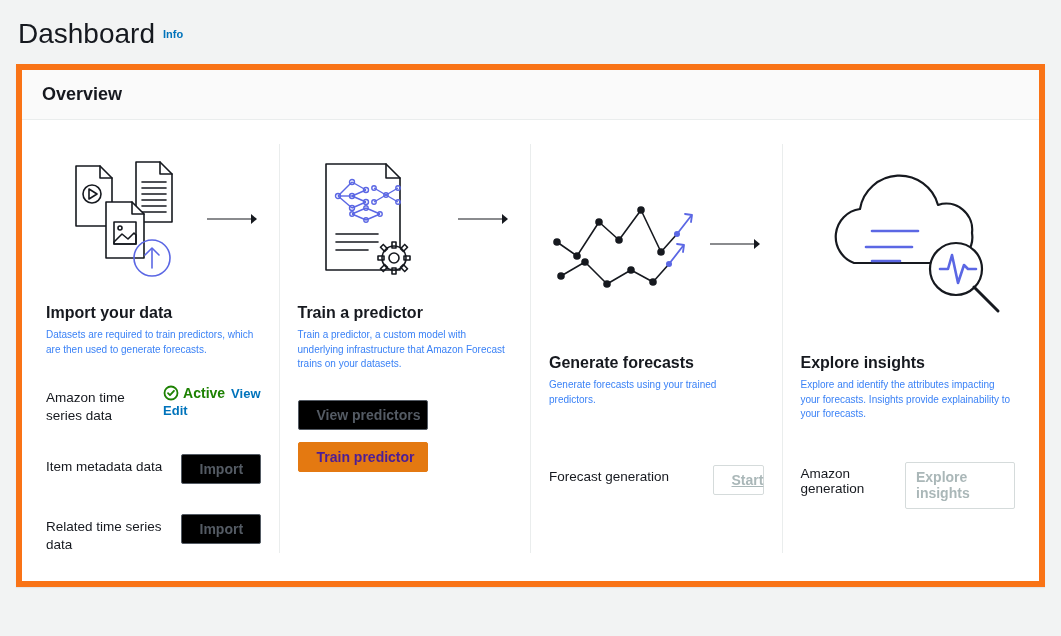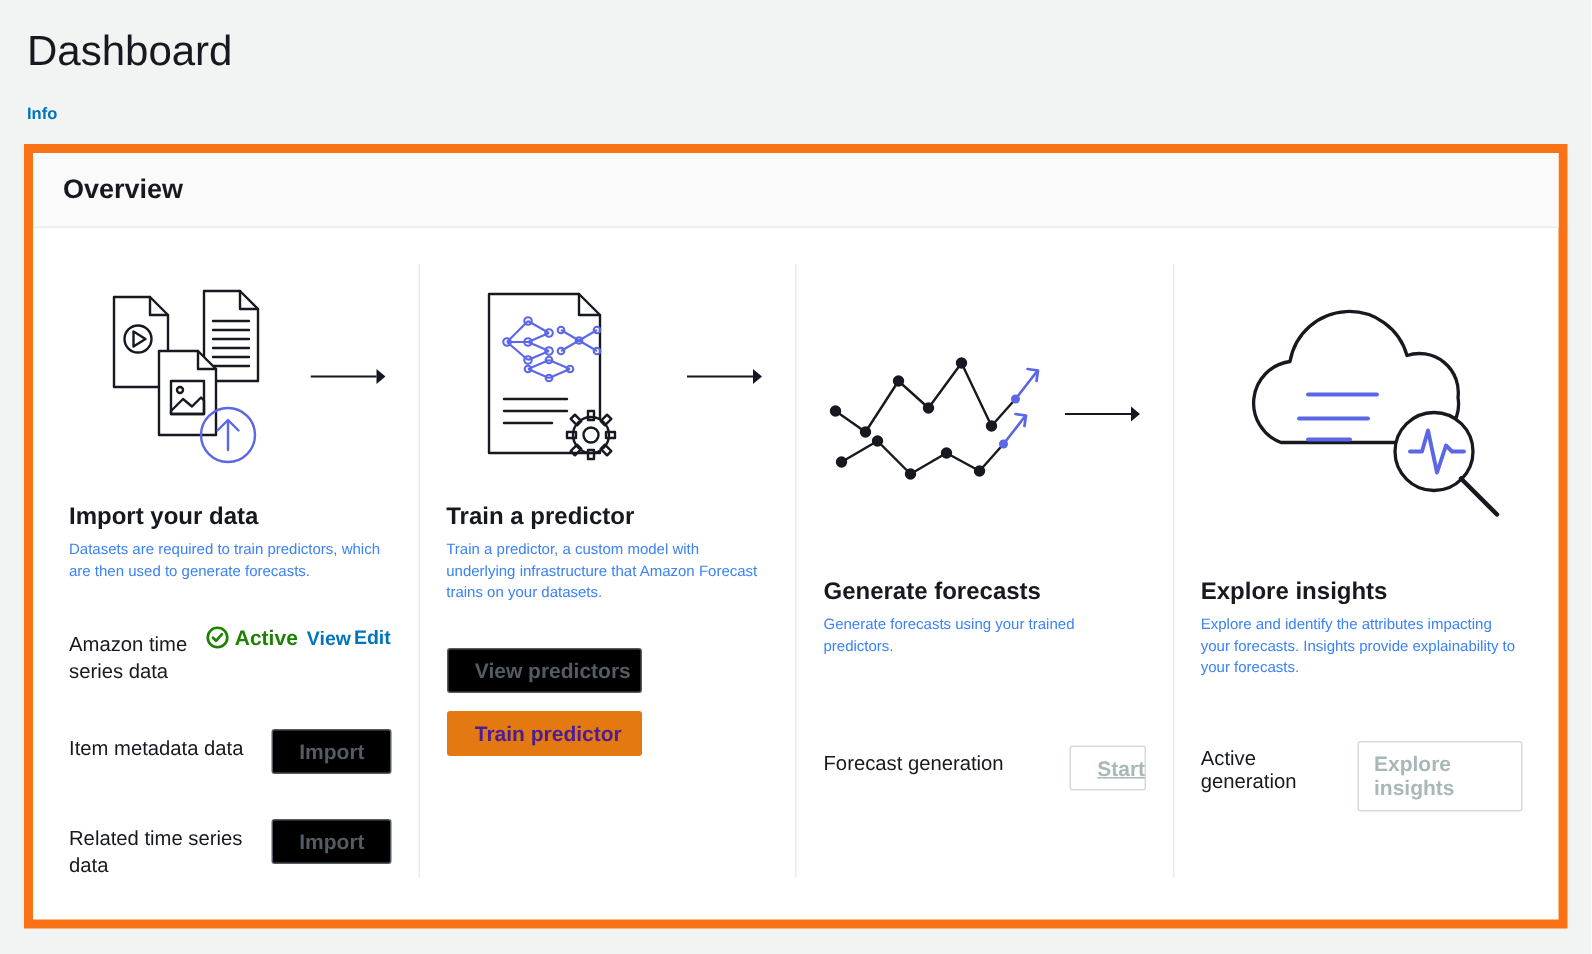--- a/index.html
+++ b/index.html
@@ -8,25 +8,24 @@
     font-family: "Amazon Ember", "Helvetica Neue", Arial, sans-serif;
     background: #f2f3f3;
     color: #16191f;
     font-size: 14px;
   }
   .page {
     padding: 18px 16px 22px 16px;
   }
   .page-header {
     display: flex;
-    align-items: flex-start;
-    gap: 20px;
+    align-items: center;
+    gap: 8px;
     margin-bottom: 14px;
     padding-left: 2px;
-    flex-direction: column;
   }
   .page-title {
     font-size: 28px;
     font-weight: 400;
     margin: 0;
   }
   .info-link {
     color: #0073bb;
     font-size: 11px;
     font-weight: 700;
@@ -124,21 +123,21 @@
   }
   .row-label {
     font-size: 13.5px;
     color: #16191f;
     line-height: 1.3;
     flex: 1;
     padding-top: 4px;
   }
   .status-wrap {
     display: flex;
-    flex-direction: row;
+    flex-direction: column;
     align-items: flex-start;
     gap: 2px;
   }
   .status-line {
     display:flex;
     align-items:center;
     gap:6px;
   }
   .status-active {
     color: #1d8102;
@@ -406,21 +405,21 @@
               </g>
 
               <path d="M132 100 h8 l4 -14 l6 28 l6 -18 l4 4 h8" fill="none" stroke="#5b67e4" stroke-width="2.6" stroke-linecap="round" stroke-linejoin="round"></path>
             </svg>
           </div>
         </div>
         <h3 class="step-title">Explore insights</h3>
         <p class="step-desc" style="margin-bottom:40px;">Explore and identify the attributes impacting your forecasts. Insights provide explainability to your forecasts.</p>
 
         <div class="kv-row">
-          <div class="kv-label">Active generation</div>
+          <div class="kv-label">Amazon generation</div>
           <button class="btn btn-disabled" style="width:110px; white-space:normal; line-height:1.2; padding:6px 10px; text-align:left;">Explore insights</button>
         </div>
       </div>
 
     </div>
   </div>
 
 </div>
 
 </body></html>

